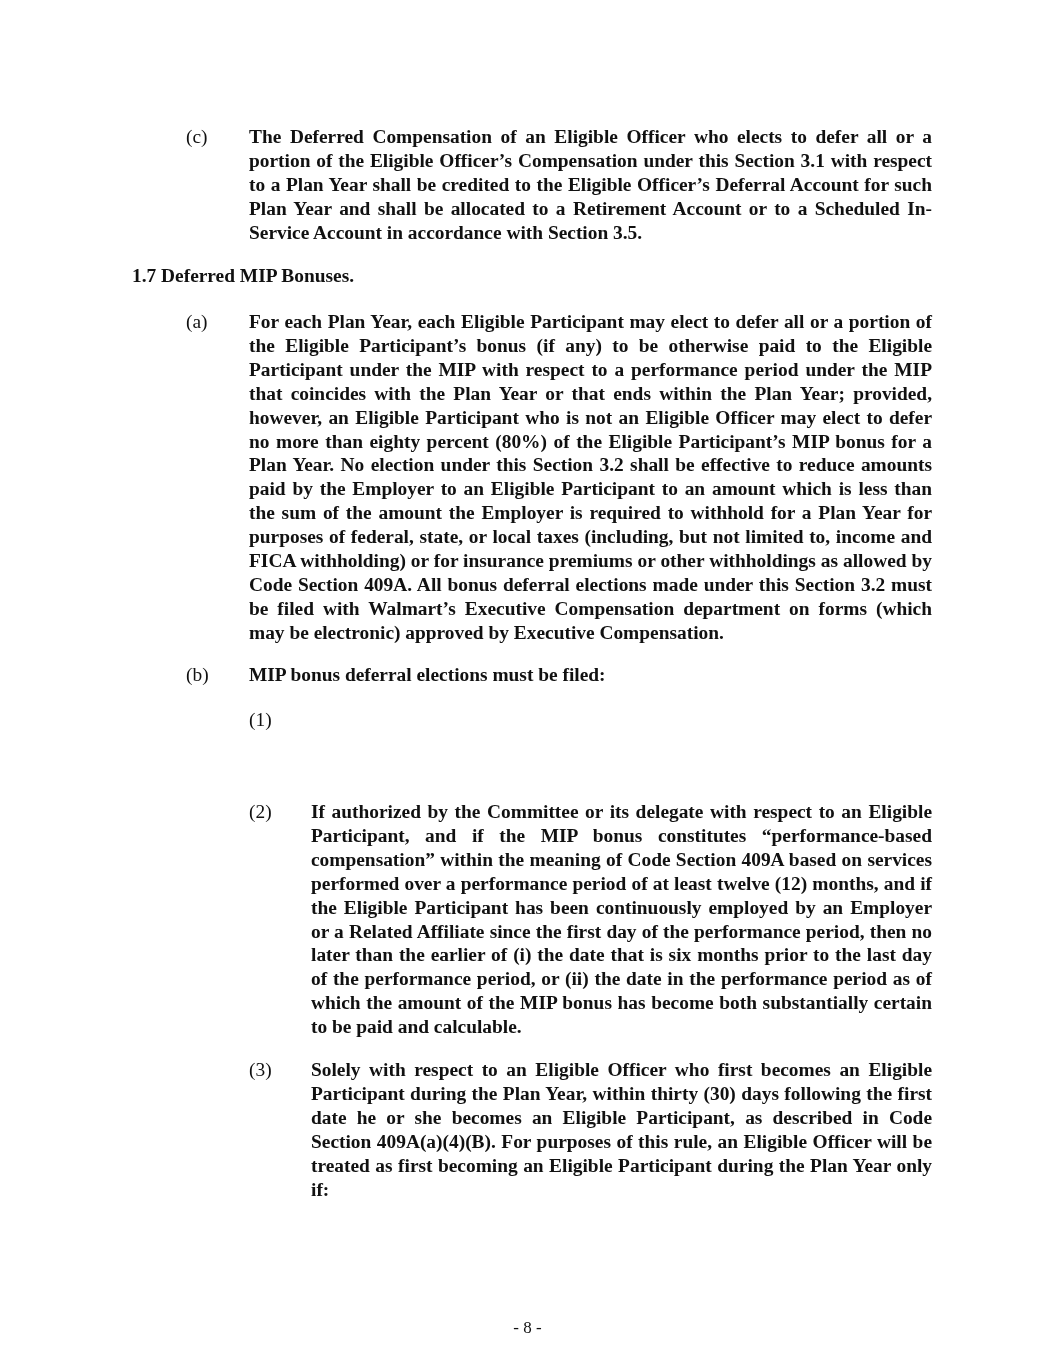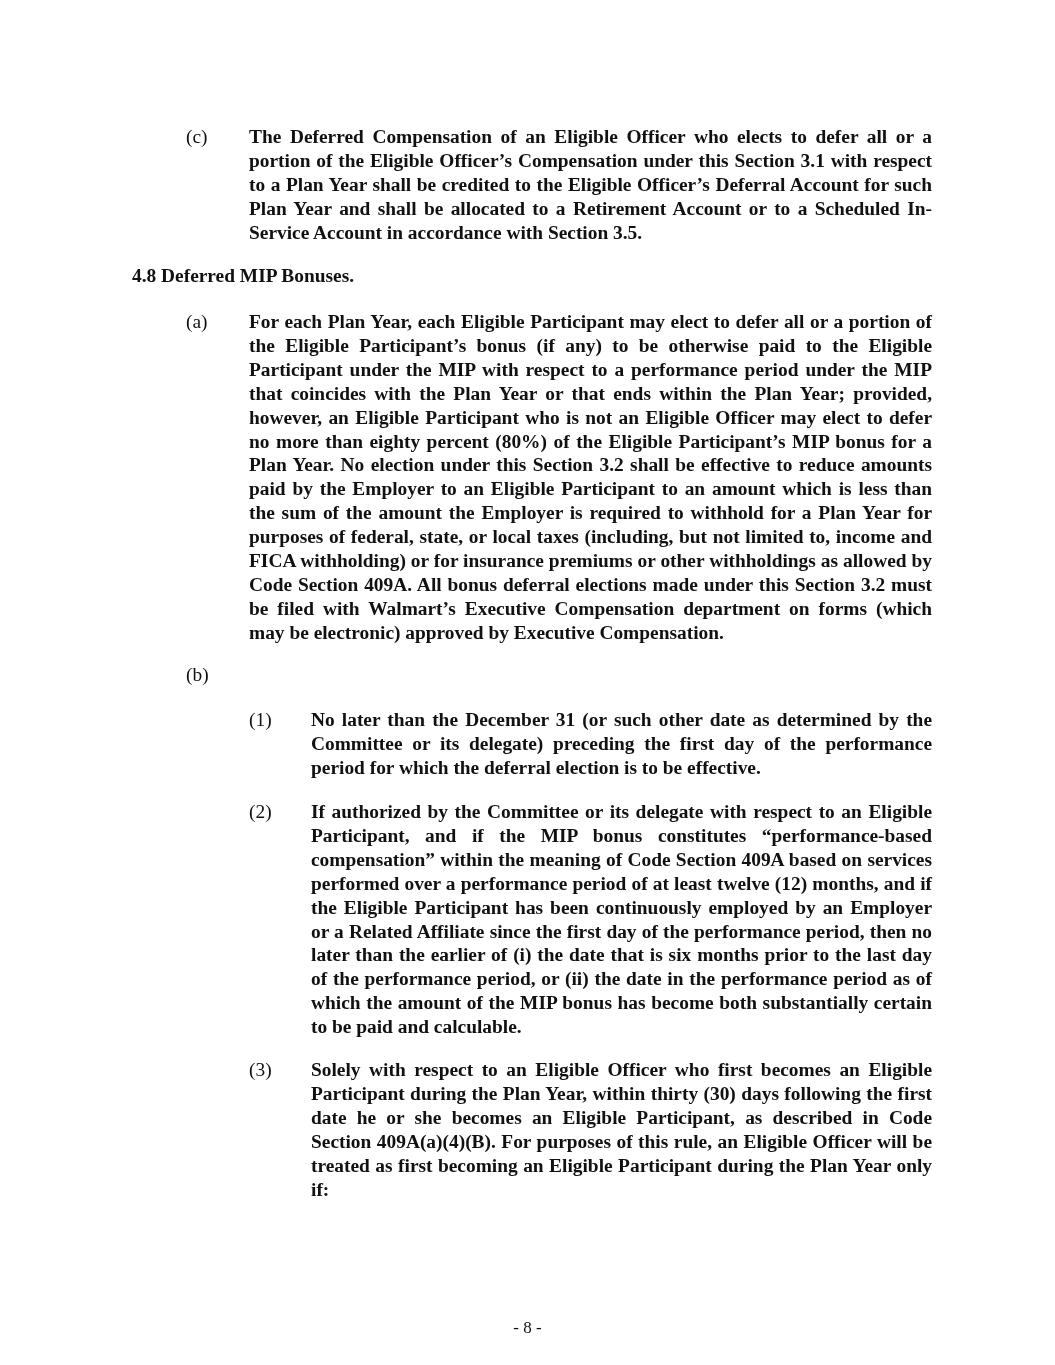--- a/index.html
+++ b/index.html
@@ -53,29 +53,29 @@
     }
   </style>
 </head>
 <body>
 
 <div class="page">
 
   <div class="label lvl1-label" style="top:125px;">(c)</div>
   <div class="para lvl1-body" style="top:125px;">The Deferred Compensation of an Eligible Officer who elects to defer all or a portion of the Eligible Officer’s Compensation under this Section 3.1 with respect to a Plan Year shall be credited to the Eligible Officer’s Deferral Account for such Plan Year and shall be allocated to a Retirement Account or to a Scheduled In-Service Account in accordance with Section 3.5.</div>
 
-  <div class="heading">4.8 Deferred MIP Bonuses.</div>
+  <div class="heading">1.7 Deferred MIP Bonuses.</div>
 
   <div class="label lvl1-label" style="top:310px;">(a)</div>
   <div class="para lvl1-body" style="top:310px;">For each Plan Year, each Eligible Participant may elect to defer all or a portion of the Eligible Participant’s bonus (if any) to be otherwise paid to the Eligible Participant under the MIP with respect to a performance period under the MIP that coincides with the Plan Year or that ends within the Plan Year; provided, however, an Eligible Participant who is not an Eligible Officer may elect to defer no more than eighty percent (80%) of the Eligible Participant’s MIP bonus for a Plan Year.  No election under this Section 3.2 shall be effective to reduce amounts paid by the Employer to an Eligible Participant to an amount which is less than the sum of the amount the Employer is required to withhold for a Plan Year for purposes of federal, state, or local taxes (including, but not limited to, income and FICA withholding) or for insurance premiums or other withholdings as allowed by Code Section 409A. All bonus deferral elections made under this Section 3.2 must be filed with Walmart’s Executive Compensation department on forms (which may be electronic) approved by Executive Compensation.</div>
 
   <div class="label lvl1-label" style="top:663px;">(b)</div>
+  <div class="para lvl1-body" style="top:663px;">MIP bonus deferral elections must be filed:</div>
 
   <div class="label lvl2-label" style="top:708px;">(1)</div>
-  <div class="para lvl2-body" style="top:708px;">No later than the December 31 (or such other date as determined by the Committee or its delegate) preceding the first day of the performance period for which the deferral election is to be effective.</div>
 
   <div class="label lvl2-label" style="top:800px;">(2)</div>
   <div class="para lvl2-body" style="top:800px;">If authorized by the Committee or its delegate with respect to an Eligible Participant, and if the MIP bonus constitutes “performance-based compensation” within the meaning of Code Section 409A based on services performed over a performance period of at least twelve (12) months, and if the Eligible Participant has been continuously employed by an Employer or a Related Affiliate since the first day of the performance period, then no later than the earlier of (i) the date that is six months prior to the last day of the performance period, or (ii) the date in the performance period as of which the amount of the MIP bonus has become both substantially certain to be paid and calculable.</div>
 
   <div class="label lvl2-label" style="top:1058px;">(3)</div>
   <div class="para lvl2-body" style="top:1058px;">Solely with respect to an Eligible Officer who first becomes an Eligible Participant during the Plan Year, within thirty (30) days following the first date he or she becomes an Eligible Participant, as described in Code Section 409A(a)(4)(B).  For purposes of this rule, an Eligible Officer will be treated as first becoming an Eligible Participant during the Plan Year only if:</div>
 
   <div class="footer">- 8 -</div>
 
 </div>

